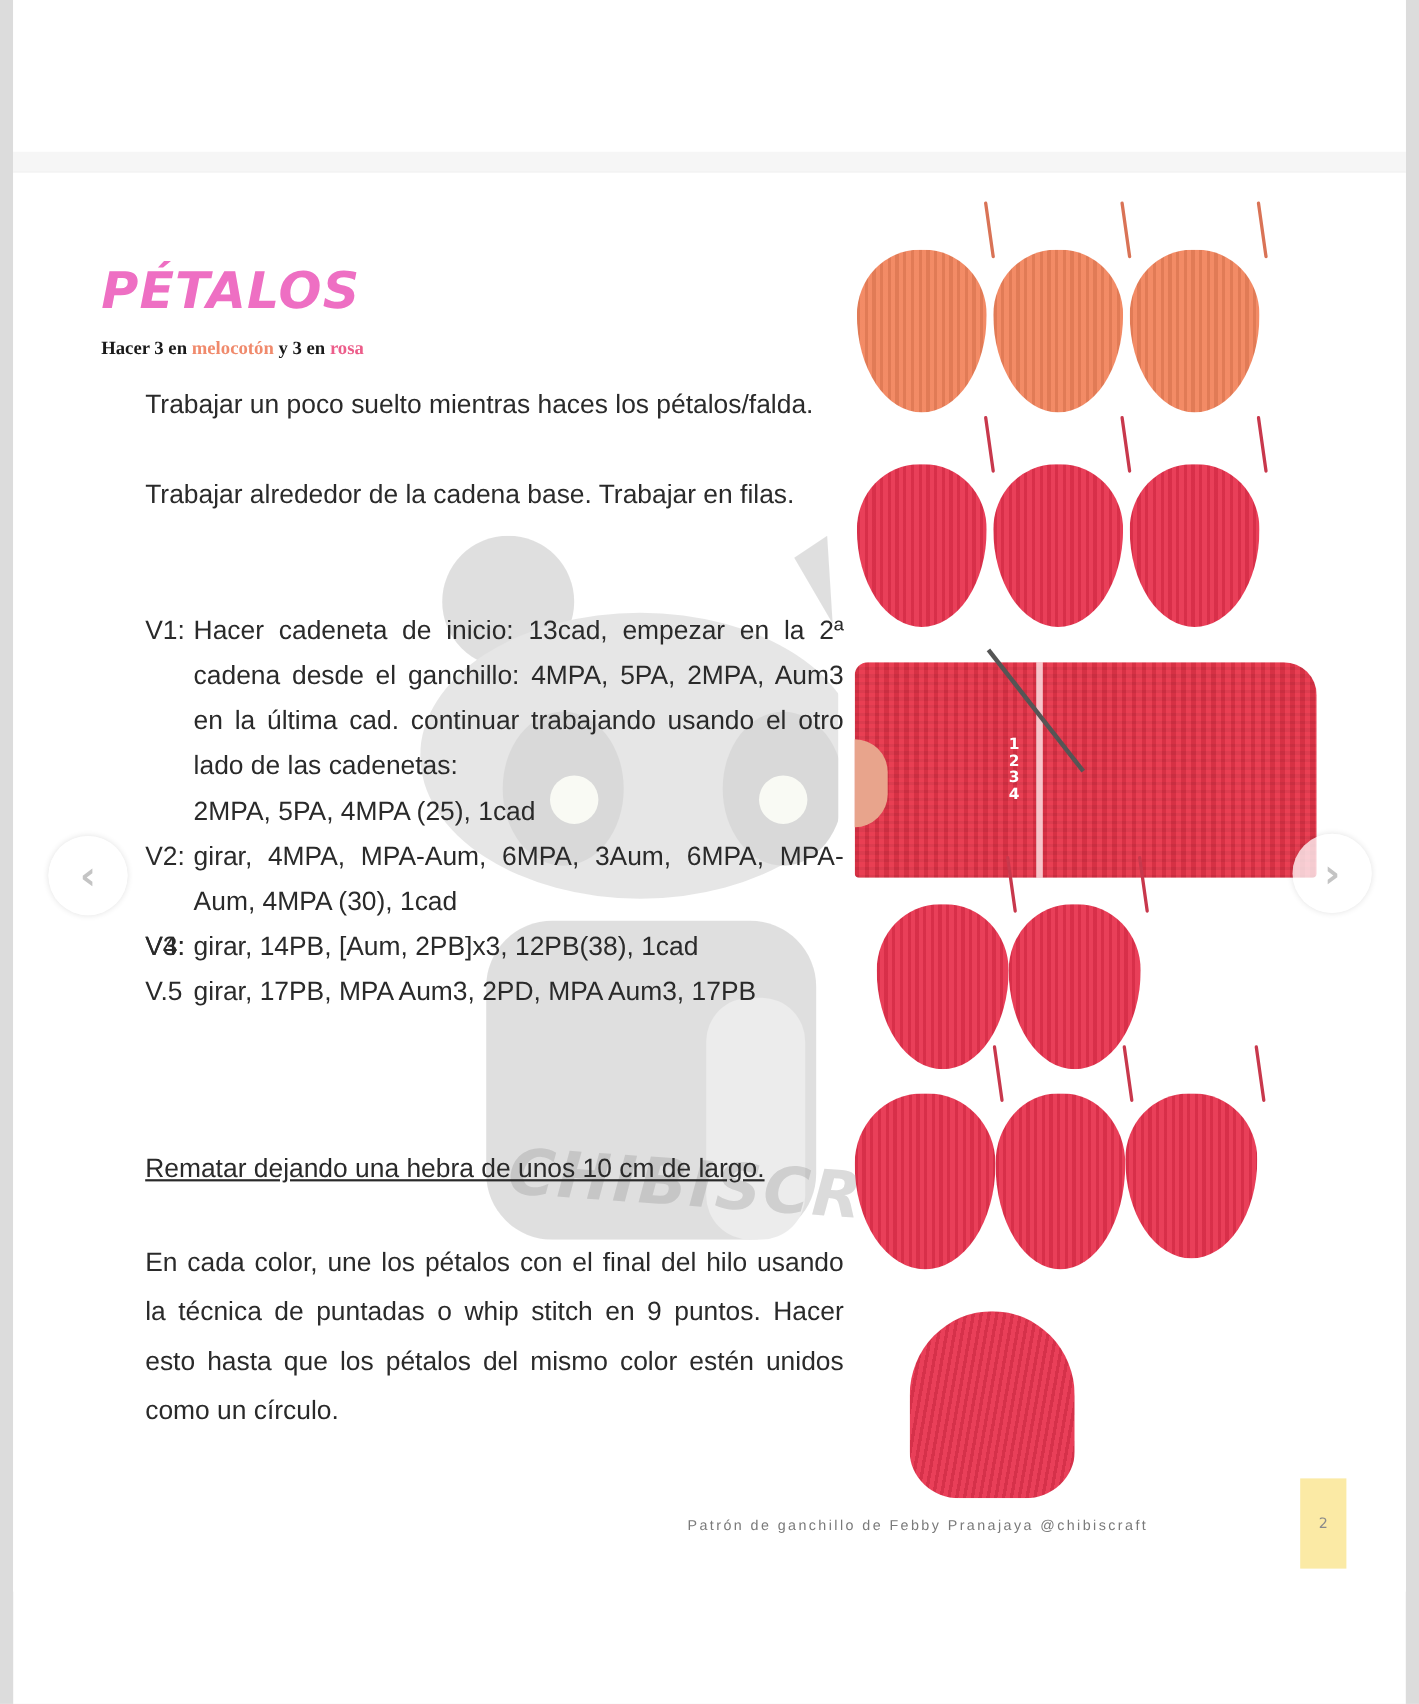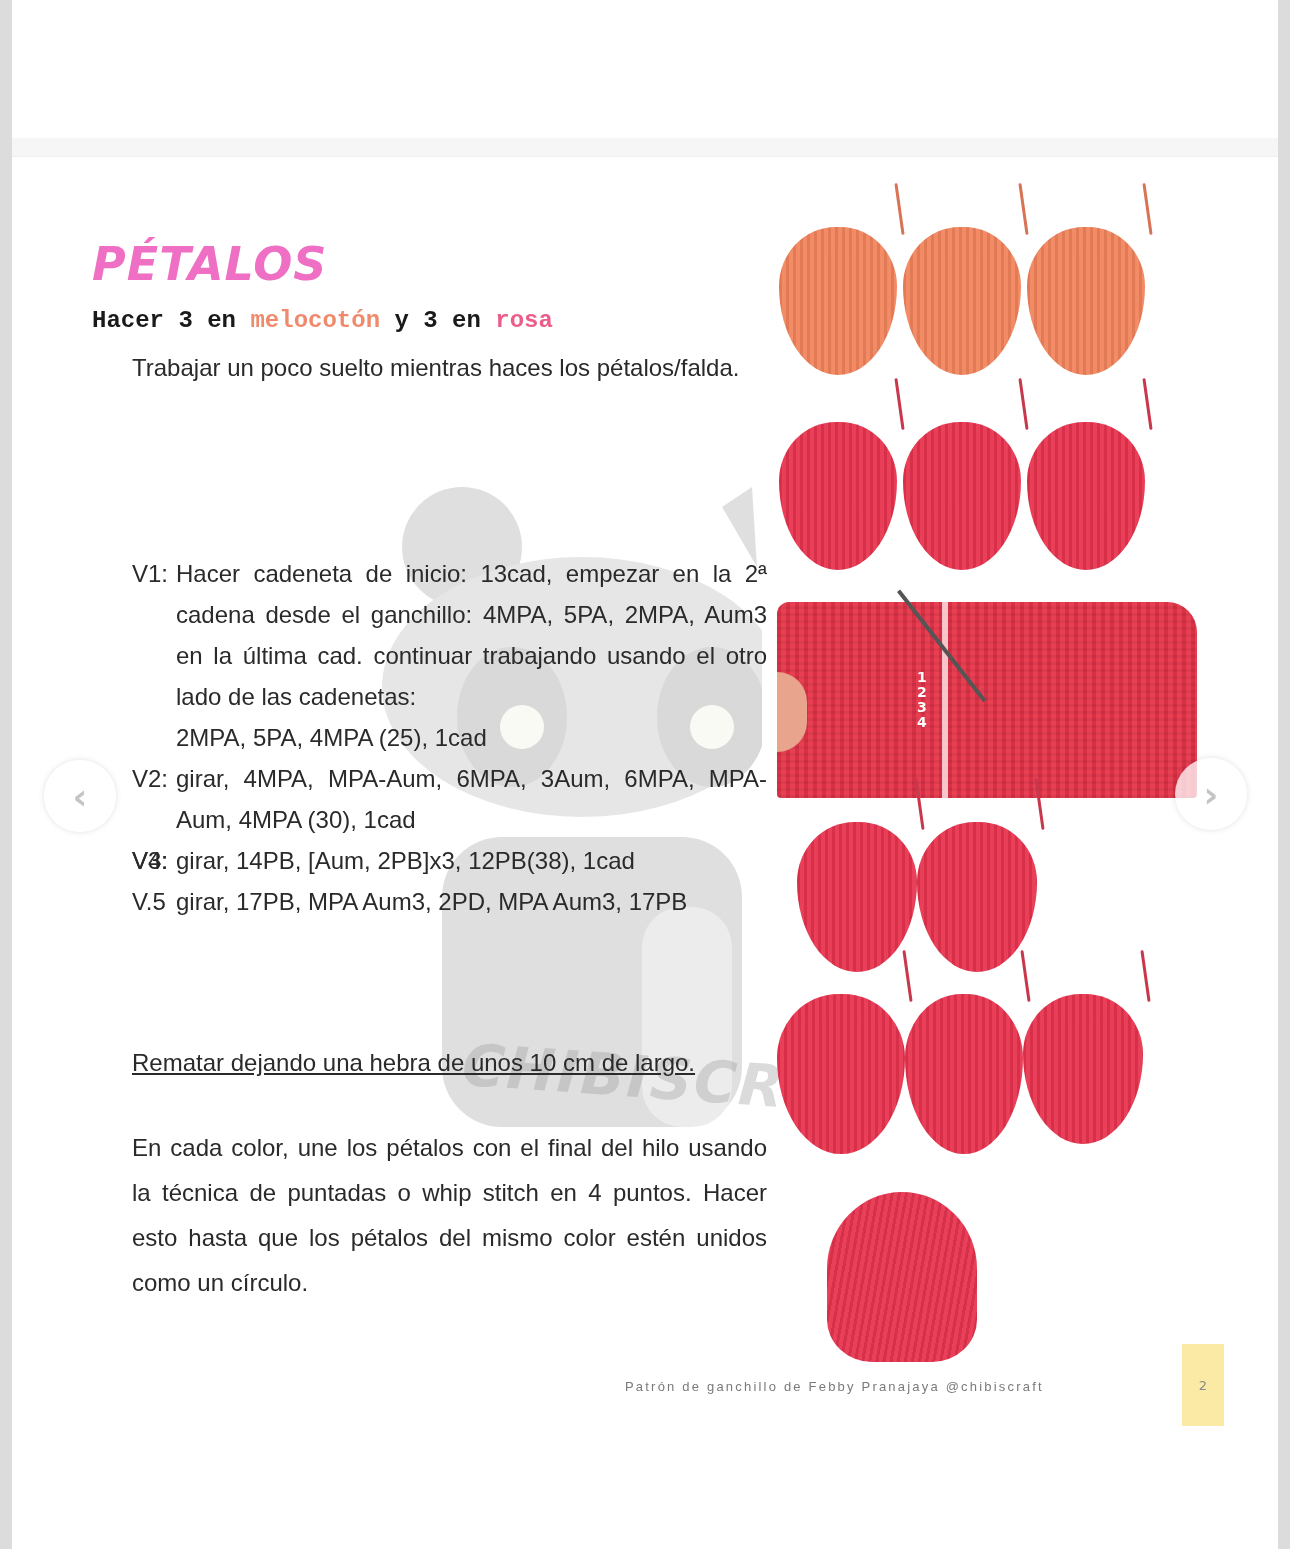--- a/index.html
+++ b/index.html
@@ -26,22 +26,22 @@
   .wm-text {
     position: absolute; left: 450px; top: 885px; font-size: 58px; font-weight: bold;
     color: #9a9a9a; opacity: 0.35; font-style: italic; letter-spacing: 2px;
     transform: rotate(4deg); font-family: "DejaVu Sans", sans-serif;
   }
   .title {
     position: absolute; left: 80px; top: 80px; font-size: 46px; font-weight: bold;
     color: #ee6fc3; letter-spacing: 1px; font-family: "DejaVu Sans", sans-serif; font-style: italic;
   }
   .subtitle {
-    position: absolute; left: 80px; top: 150px; font-size: 24px; font-weight: bold;
-    color: #1a1a1a; font-family: Liberation Mono, monospace;
+    position: absolute; left: 80px; top: 150px; font-size: 17px; font-weight: bold;
+    color: #1a1a1a; font-family: Liberation Serif, serif;
   }
   .subtitle .peach { color: #f08a6c; }
   .subtitle .rose { color: #ec5d8a; }
   .text {
     position: absolute; left: 80px; width: 635px; font-size: 24px; color: #2a2a2a;
     line-height: 41px; font-family: "Liberation Sans", sans-serif; margin-left: 40px;
   }
   .justify { text-align: justify; text-align-last: left; }
   .row { position: relative; padding-left: 44px; }
   .row .lbl { position: absolute; left: 0; top: 0; }
@@ -115,20 +115,21 @@
     </svg>
     <div class="wm-text">CHIBISCR</div>
 
     <div class="title">PÉTALOS</div>
 
     <div class="subtitle">
       <span>Hacer 3  en </span><span class="peach">melocotón</span><span> y 3  en </span><span class="rose">rosa</span>
     </div>
 
     <div class="text justify" style="top:190px;">Trabajar un poco suelto mientras haces los pétalos/falda.</div>
+    <div class="text justify" style="top:272px;">Trabajar alrededor de la cadena base. Trabajar en filas.</div>
 
     <div class="text" style="top:396px;">
       <div class="row justify">
         <span class="lbl">V1:</span>
         <span>Hacer cadeneta de inicio: 13cad, empezar en la 2ª cadena desde el ganchillo: 4MPA, 5PA, 2MPA, Aum3 en la última cad. continuar trabajando usando el otro lado de las cadenetas:</span>
       </div>
       <div class="row">
         <span>2MPA, 5PA, 4MPA (25), 1cad</span>
       </div>
       <div class="row justify">
@@ -142,21 +143,21 @@
         <span class="lbl">V4:</span>
         <span>girar, 14PB, [Aum, 2PB]x3, 12PB(38), 1cad</span>
       </div>
       <div class="row">
         <span class="lbl">V.5</span>
         <span>girar, 17PB, MPA Aum3, 2PD, MPA Aum3, 17PB</span>
       </div>
     </div>
 
     <div class="text" style="top:885px;text-decoration:underline;">Rematar dejando una hebra de unos 10 cm de largo.</div>
-    <div class="text justify" style="top:968px; line-height:45px;">En cada color, une los pétalos con el final del hilo usando la técnica de puntadas  o whip stitch en 4 puntos. Hacer esto hasta que los pétalos del mismo color estén unidos como un círculo.</div>
+    <div class="text justify" style="top:968px; line-height:45px;">En cada color, une los pétalos con el final del hilo usando la técnica de puntadas  o whip stitch en 9 puntos. Hacer esto hasta que los pétalos del mismo color estén unidos como un círculo.</div>
 
     <div class="photos">
       <div class="petal-row" style="left:12px; top:45px;">
         <div class="petal peach-p"></div>
         <div class="petal peach-p"></div>
         <div class="petal peach-p"></div>
       </div>
       <div class="petal-row" style="left:12px; top:240px;">
         <div class="petal pink-p"></div>
         <div class="petal pink-p"></div>

